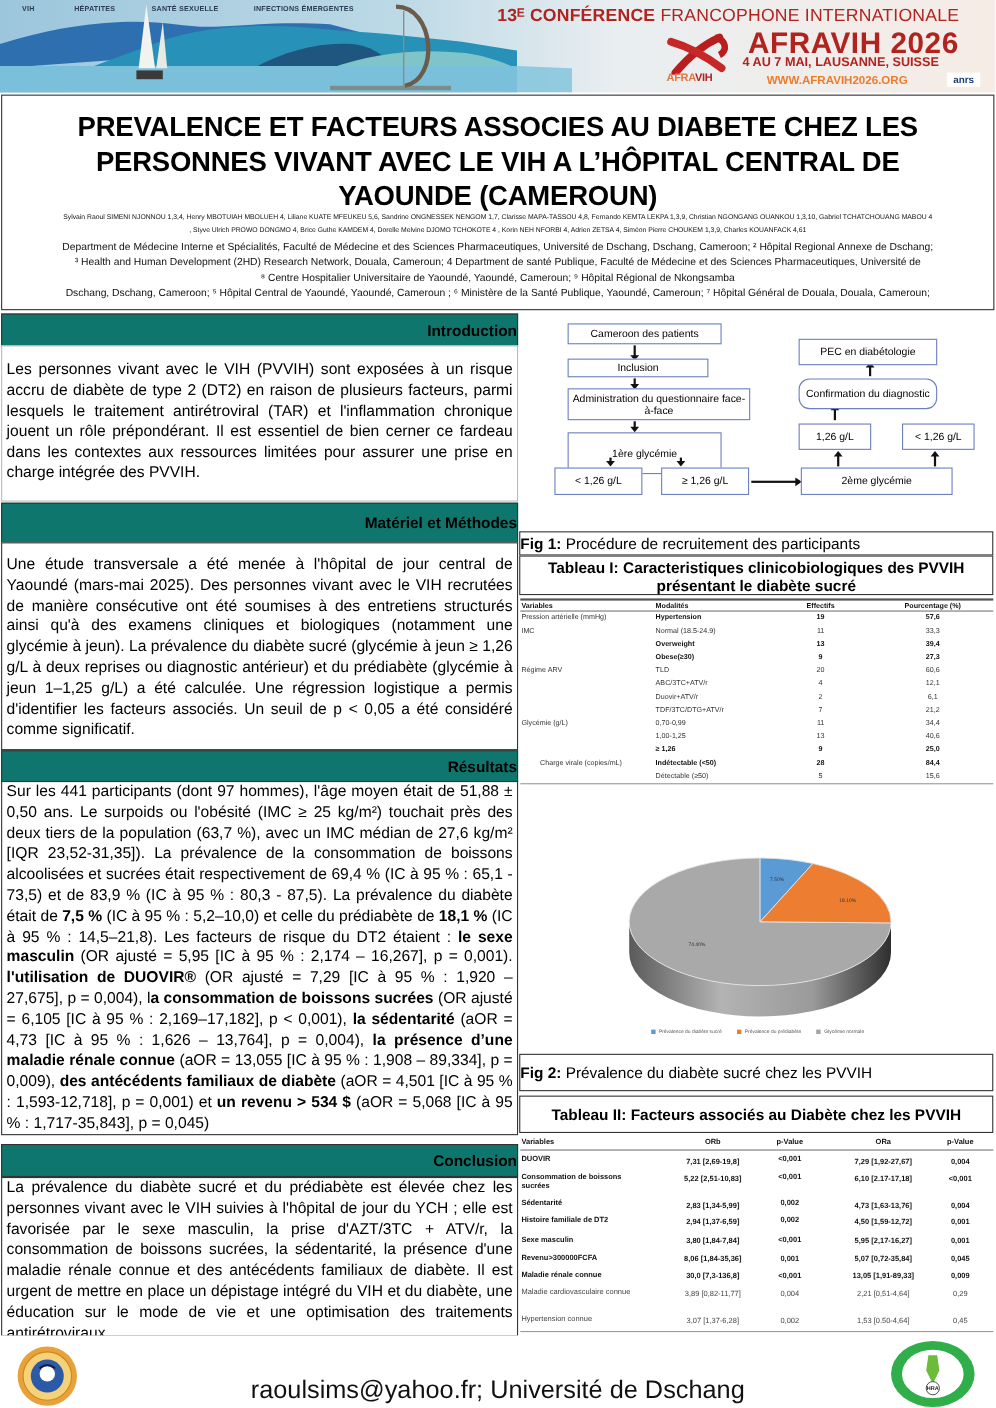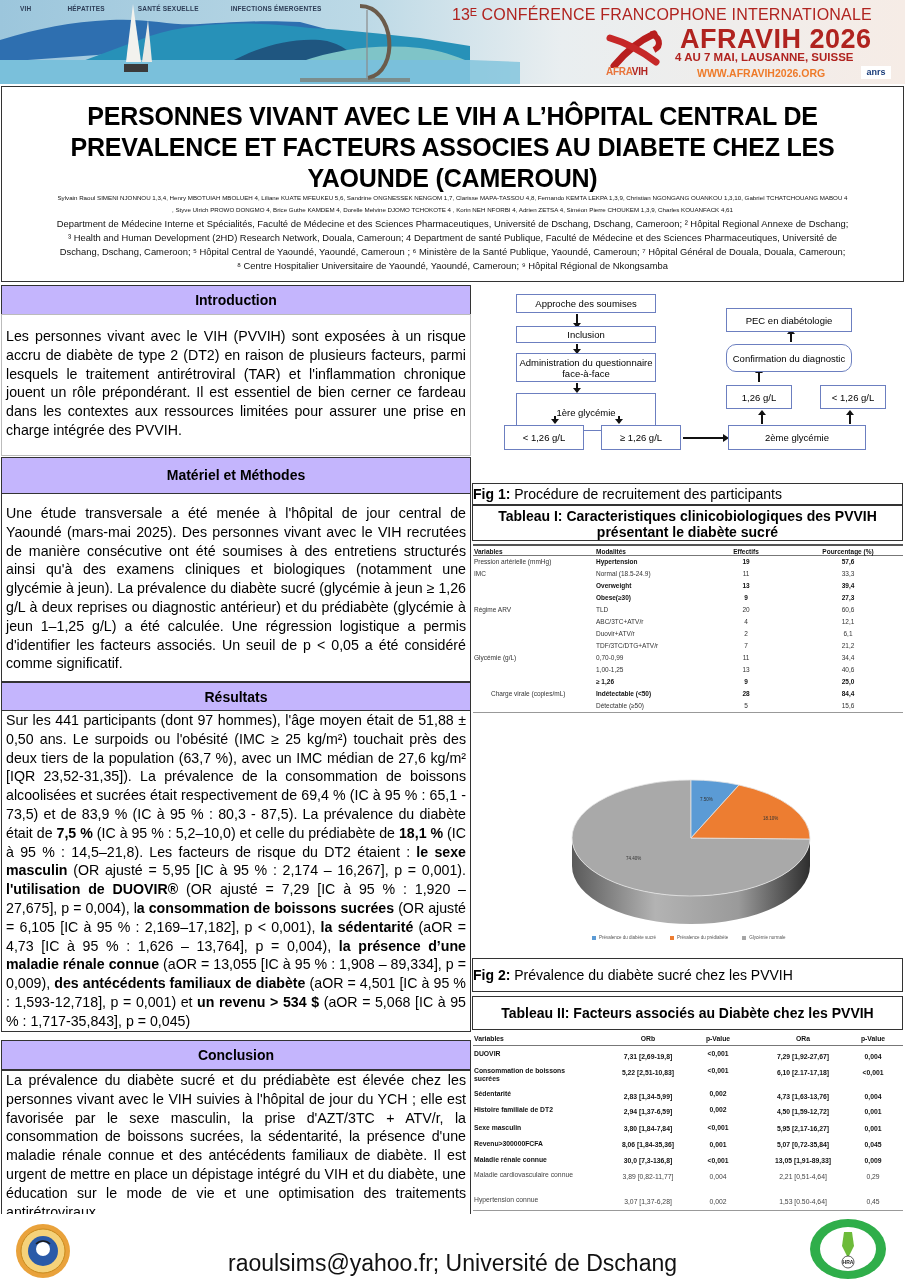--- a/index.html
+++ b/index.html
@@ -6,38 +6,38 @@
   html, body { width: 905px; height: 1280px; overflow: hidden; background: #ffffff; }
   body { font-family: "Liberation Sans", sans-serif; color: #000; position: relative; }
 
   
   .banner { position: absolute; left: 0; top: 0; width: 905px; height: 84px; overflow: hidden;
     background: linear-gradient(90deg, #9cc6dc 0%, #bcd9e6 40%, #e9eef0 62%, #f6ece6 100%); }
   .banner svg.scene { position: absolute; left: 0; top: 0; }
   .banner-topics { position: absolute; top: 5px; left: 20px; display: flex; gap: 0; font-size: 6.5px; font-weight: bold; color: #2c3c55; letter-spacing: 0.2px; }
   .banner-topics span { display: inline-block; }
   .conf-line1 { position: absolute; left: 452px; top: 6px; font-size: 16px; color: #b0231f; letter-spacing: 0.2px; white-space: nowrap; }
-  .conf-line1 b { font-weight: normal; }
+  .conf-line1 b { font-weight: bold; }
   .conf-line1 .lt { font-weight: normal; }
   .conf-title { position: absolute; left: 680px; top: 24px; font-size: 27px; font-weight: bold; color: #b0231f; letter-spacing: 0.5px; white-space: nowrap; }
   .conf-dates { position: absolute; left: 675px; top: 51px; font-size: 11.5px; font-weight: bold; color: #b0231f; white-space: nowrap; }
   .conf-web { position: absolute; left: 697px; top: 67px; font-size: 10.5px; font-weight: bold; color: #ee7b2a; white-space: nowrap; }
   .anrs { position: absolute; left: 861px; top: 66px; width: 30px; height: 13px; background: #fff; font-size: 9px; font-weight: bold; color: #1a3d7a; text-align: center; line-height: 13px; }
   .afravih-logo { position: absolute; left: 600px; top: 28px; width: 66px; height: 52px; }
   .afravih-logo .txt { position: absolute; left: 6px; top: 38px; font-size: 10px; color: #e8743b; font-weight: bold; letter-spacing: -0.3px; }
   .afravih-logo .txt span { color: #b0231f; }
 
   
   .title-block { position: absolute; left: 1px; top: 86px; width: 903px; height: 196px; border: 1.5px solid #333; }
   .main-title { position: absolute; left: 0; width: 100%; top: 14px; text-align: center; font-size: 25px; font-weight: bold; line-height: 31px; letter-spacing: -0.2px; }
   .authors { position: absolute; left: 4px; right: 4px; top: 105px; text-align: center; font-size: 6.2px; line-height: 12px; color: #111; }
   .affils { position: absolute; left: 4px; right: 4px; top: 130px; text-align: center; font-size: 9.4px; line-height: 14px; color: #111; }
 
   
-  .sec-head { position: absolute; left: 1px; width: 470px; border: 1.5px solid #333; text-align: center; font-weight: bold; font-size: 14px; background: #c4b5fd; }
+  .sec-head { position: absolute; left: 1px; width: 470px; border: 1.5px solid #333; text-align: right; font-weight: bold; font-size: 14px; background: #0f766e; }
   .sec-body { position: absolute; left: 1px; width: 470px; border: 1.5px solid #333; font-size: 14.2px; line-height: 18.8px; padding: 0 4px 0 4px; text-align: justify; background: #fff; }
   .sec-body b { font-weight: bold; }
 
   
   .flow { position: absolute; left: 472px; top: 286px; width: 433px; height: 170px; }
   .fbox { position: absolute; border: 1.3px solid #6c7fc0; background: #fff; font-size: 9.5px; text-align: center; display: flex; align-items: center; justify-content: center; line-height: 11px; }
   .arrow-v { position: absolute; width: 2px; background: #111; }
   .arrow-v::after { content: ""; position: absolute; left: -3px; border-left: 4px solid transparent; border-right: 4px solid transparent; }
   .arrow-v.down::after { bottom: -4px; border-top: 5px solid #111; }
   .arrow-v.up::after { top: -4px; border-bottom: 5px solid #111; }
@@ -123,56 +123,56 @@
     <div class="txt"><span style="color:#e8743b">AFRA</span><span>VIH</span></div>
   </div>
   <div class="conf-title">AFRAVIH 2026</div>
   <div class="conf-dates">4 AU 7 MAI, LAUSANNE, SUISSE</div>
   <div class="conf-web">WWW.AFRAVIH2026.ORG</div>
   <div class="anrs">anrs</div>
 </div>
 
 <div class="title-block">
   <div class="main-title">
+    <div>PREVALENCE ET FACTEURS ASSOCIES AU DIABETE CHEZ LES</div>
     <div>PERSONNES VIVANT AVEC LE VIH A L’HÔPITAL CENTRAL DE</div>
-    <div>PREVALENCE ET FACTEURS ASSOCIES AU DIABETE CHEZ LES</div>
     <div>YAOUNDE (CAMEROUN)</div>
   </div>
   <div class="authors">
     <div>Sylvain Raoul SIMENI NJONNOU 1,3,4, Henry MBOTUIAH MBOLUEH 4, Liliane KUATE MFEUKEU 5,6, Sandrine ONGNESSEK NENGOM 1,7, Clarisse MAPA-TASSOU 4,8, Fernando KEMTA LEKPA 1,3,9, Christian NGONGANG OUANKOU 1,3,10, Gabriel TCHATCHOUANG MABOU 4</div>
     <div>, Styve Ulrich PROWO DONGMO 4, Brice Guthe KAMDEM 4, Dorelle Melvine DJOMO TCHOKOTE 4 , Korin NEH NFORBI 4, Adrien ZETSA 4, Siméon Pierre CHOUKEM 1,3,9, Charles KOUANFACK 4,61</div>
   </div>
   <div class="affils">
     <div>Department de Médecine Interne et Spécialités, Faculté de Médecine et des Sciences Pharmaceutiques, Université de Dschang, Dschang, Cameroon; ² Hôpital Regional Annexe de Dschang;</div>
     <div>³ Health and Human Development (2HD) Research Network, Douala, Cameroun; 4 Department de santé Publique, Faculté de Médecine et des Sciences Pharmaceutiques, Université de</div>
+    <div>⁸ Centre Hospitalier Universitaire de Yaoundé, Yaoundé, Cameroun; ⁹ Hôpital Régional de Nkongsamba</div>
     <div>Dschang, Dschang, Cameroon;  ⁵ Hôpital Central de Yaoundé, Yaoundé, Cameroun ; ⁶ Ministère de la Santé Publique, Yaoundé, Cameroun; ⁷ Hôpital Général de Douala, Douala, Cameroun;</div>
-    <div>⁸ Centre Hospitalier Universitaire de Yaoundé, Yaoundé, Cameroun; ⁹ Hôpital Régional de Nkongsamba</div>
   </div>
 </div>
 
 <div class="sec-head" style="top:285px;height:30px;line-height:28px;">Introduction</div>
 <div class="sec-body" style="top:314px;height:142px;padding-top:12px;border-color:#bbb;">Les personnes vivant avec le VIH (PVVIH) sont exposées à un risque accru de diabète de type 2 (DT2) en raison de plusieurs facteurs, parmi lesquels le traitement antirétroviral (TAR) et l'inflammation chronique jouent un rôle prépondérant. Il est essentiel de bien cerner ce fardeau dans les contextes aux ressources limitées pour assurer une prise en charge intégrée des PVVIH.</div>
 
 <div class="sec-head" style="top:457px;height:37px;line-height:35px;">Matériel et Méthodes</div>
 <div class="sec-body" style="top:493px;height:189px;padding-top:10px;">Une étude transversale a été menée à l'hôpital de jour central de Yaoundé (mars-mai 2025). Des personnes vivant avec le VIH recrutées de manière consécutive ont été soumises à des entretiens structurés ainsi qu'à des examens cliniques et biologiques (notamment une glycémie à jeun). La prévalence du diabète sucré (glycémie à jeun ≥ 1,26 g/L à deux reprises ou diagnostic antérieur) et du prédiabète (glycémie à jeun 1–1,25 g/L) a été calculée. Une régression logistique a permis d'identifier les facteurs associés. Un seuil de p &lt; 0,05 a été considéré comme significatif.</div>
 
 <div class="sec-head" style="top:682px;height:29px;line-height:28px;">Résultats</div>
 <div class="sec-body" style="top:710px;height:322px;padding-top:0px;">
   <span>Sur les 441 participants (dont 97 hommes), l'âge moyen était de 51,88 ± 0,50 ans. Le surpoids ou l'obésité (IMC ≥ 25 kg/m²) touchait près des deux tiers de la population (63,7 %), avec un IMC médian de 27,6 kg/m² [IQR 23,52-31,35]). La prévalence de la consommation de boissons alcoolisées et sucrées était respectivement de 69,4 % (IC à 95 % : 65,1 - 73,5) et de 83,9 % (IC à 95 % : 80,3 - 87,5). La prévalence du diabète était de </span><b>7,5 %</b><span> (IC à 95 % : 5,2–10,0) et celle du prédiabète de </span><b>18,1 %</b><span> (IC à 95 % : 14,5–21,8). Les facteurs de risque du DT2 étaient : </span><b>le sexe masculin</b><span> (OR ajusté = 5,95 [IC à 95 % : 2,174 – 16,267], p = 0,001). </span><b>l'utilisation de DUOVIR®</b><span> (OR ajusté = 7,29 [IC à 95 % : 1,920 – 27,675], p = 0,004), l</span><b>a consommation de boissons sucrées</b><span> (OR ajusté = 6,105 [IC à 95 % : 2,169–17,182], p &lt; 0,001), </span><b>la sédentarité</b><span> (aOR = 4,73 [IC à 95 % : 1,626 – 13,764], p = 0,004), </span><b>la présence d’une maladie rénale connue</b><span> (aOR = 13,055 [IC à 95 % : 1,908 – 89,334], p = 0,009), </span><b>des antécédents familiaux de diabète</b><span> (aOR = 4,501 [IC à 95 % : 1,593-12,718], p = 0,001) et </span><b>un revenu &gt; 534 $</b><span> (aOR = 5,068 [IC à 95 % : 1,717-35,843], p = 0,045)</span>
 </div>
 
 <div class="sec-head" style="top:1040px;height:30px;line-height:28px;">Conclusion</div>
 <div class="sec-body" style="top:1070px;height:145px;padding-top:0px;">La prévalence du diabète sucré et du prédiabète est élevée chez les personnes vivant avec le VIH suivies à l'hôpital de jour du YCH ; elle est favorisée par le sexe masculin, la prise d'AZT/3TC + ATV/r, la consommation de boissons sucrées, la sédentarité, la présence d'une maladie rénale connue et des antécédents familiaux de diabète. Il est urgent de mettre en place un dépistage intégré du VIH et du diabète, une éducation sur le mode de vie et une optimisation des traitements antirétroviraux.</div>
 
 <div class="flow">
-  <div class="fbox" style="left:44px;top:8px;width:140px;height:19px;">Approche des soumises</div>
+  <div class="fbox" style="left:44px;top:8px;width:140px;height:19px;">Cameroon des patients</div>
   <div class="arrow-v down" style="left:104px;top:28px;height:10px;"></div>
-  <div class="fbox" style="left:44px;top:40px;width:140px;height:17px;">Inclusion</div>
+  <div class="fbox" style="left:44px;top:40px;width:128px;height:17px;">Inclusion</div>
   <div class="arrow-v down" style="left:104px;top:58px;height:6px;"></div>
-  <div class="fbox" style="left:44px;top:67px;width:140px;height:29px;">Administration du questionnaire face-à-face</div>
+  <div class="fbox" style="left:44px;top:67px;width:166px;height:29px;">Administration du questionnaire face-à-face</div>
   <div class="arrow-v down" style="left:104px;top:97px;height:6px;"></div>
   <div class="fbox" style="left:44px;top:107px;width:140px;height:38px;">1ère glycémie</div>
   <div class="arrow-v down" style="left:82px;top:130px;height:4px;"></div>
   <div class="arrow-v down" style="left:146px;top:130px;height:4px;"></div>
   <div class="fbox" style="left:32px;top:139px;width:80px;height:25px;">&lt; 1,26 g/L</div>
   <div class="fbox" style="left:129px;top:139px;width:80px;height:25px;">≥ 1,26 g/L</div>
   <div class="arrow-h" style="left:211px;top:151px;width:42px;"></div>
   <div class="fbox" style="left:256px;top:139px;width:138px;height:25px;">2ème glycémie</div>
   <div class="arrow-v up" style="left:289px;top:128px;height:10px;"></div>
   <div class="arrow-v up" style="left:377px;top:128px;height:10px;"></div>

